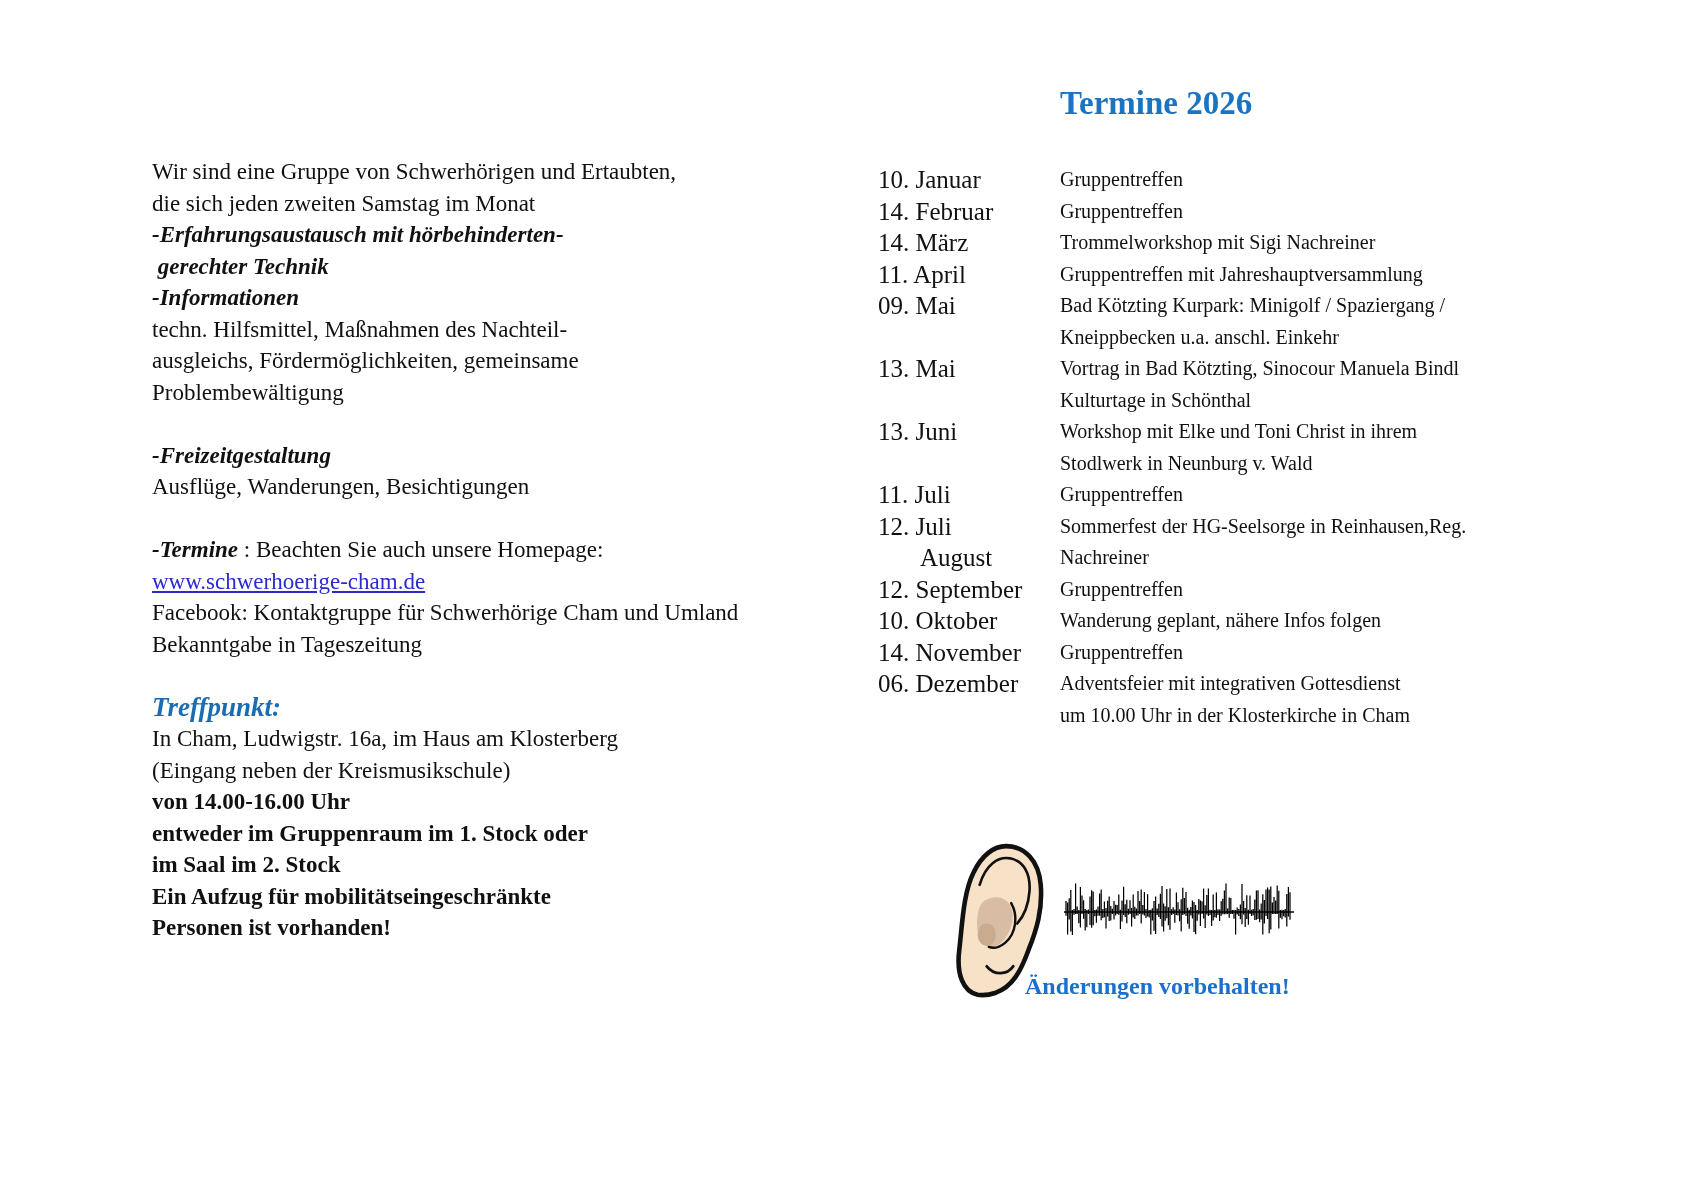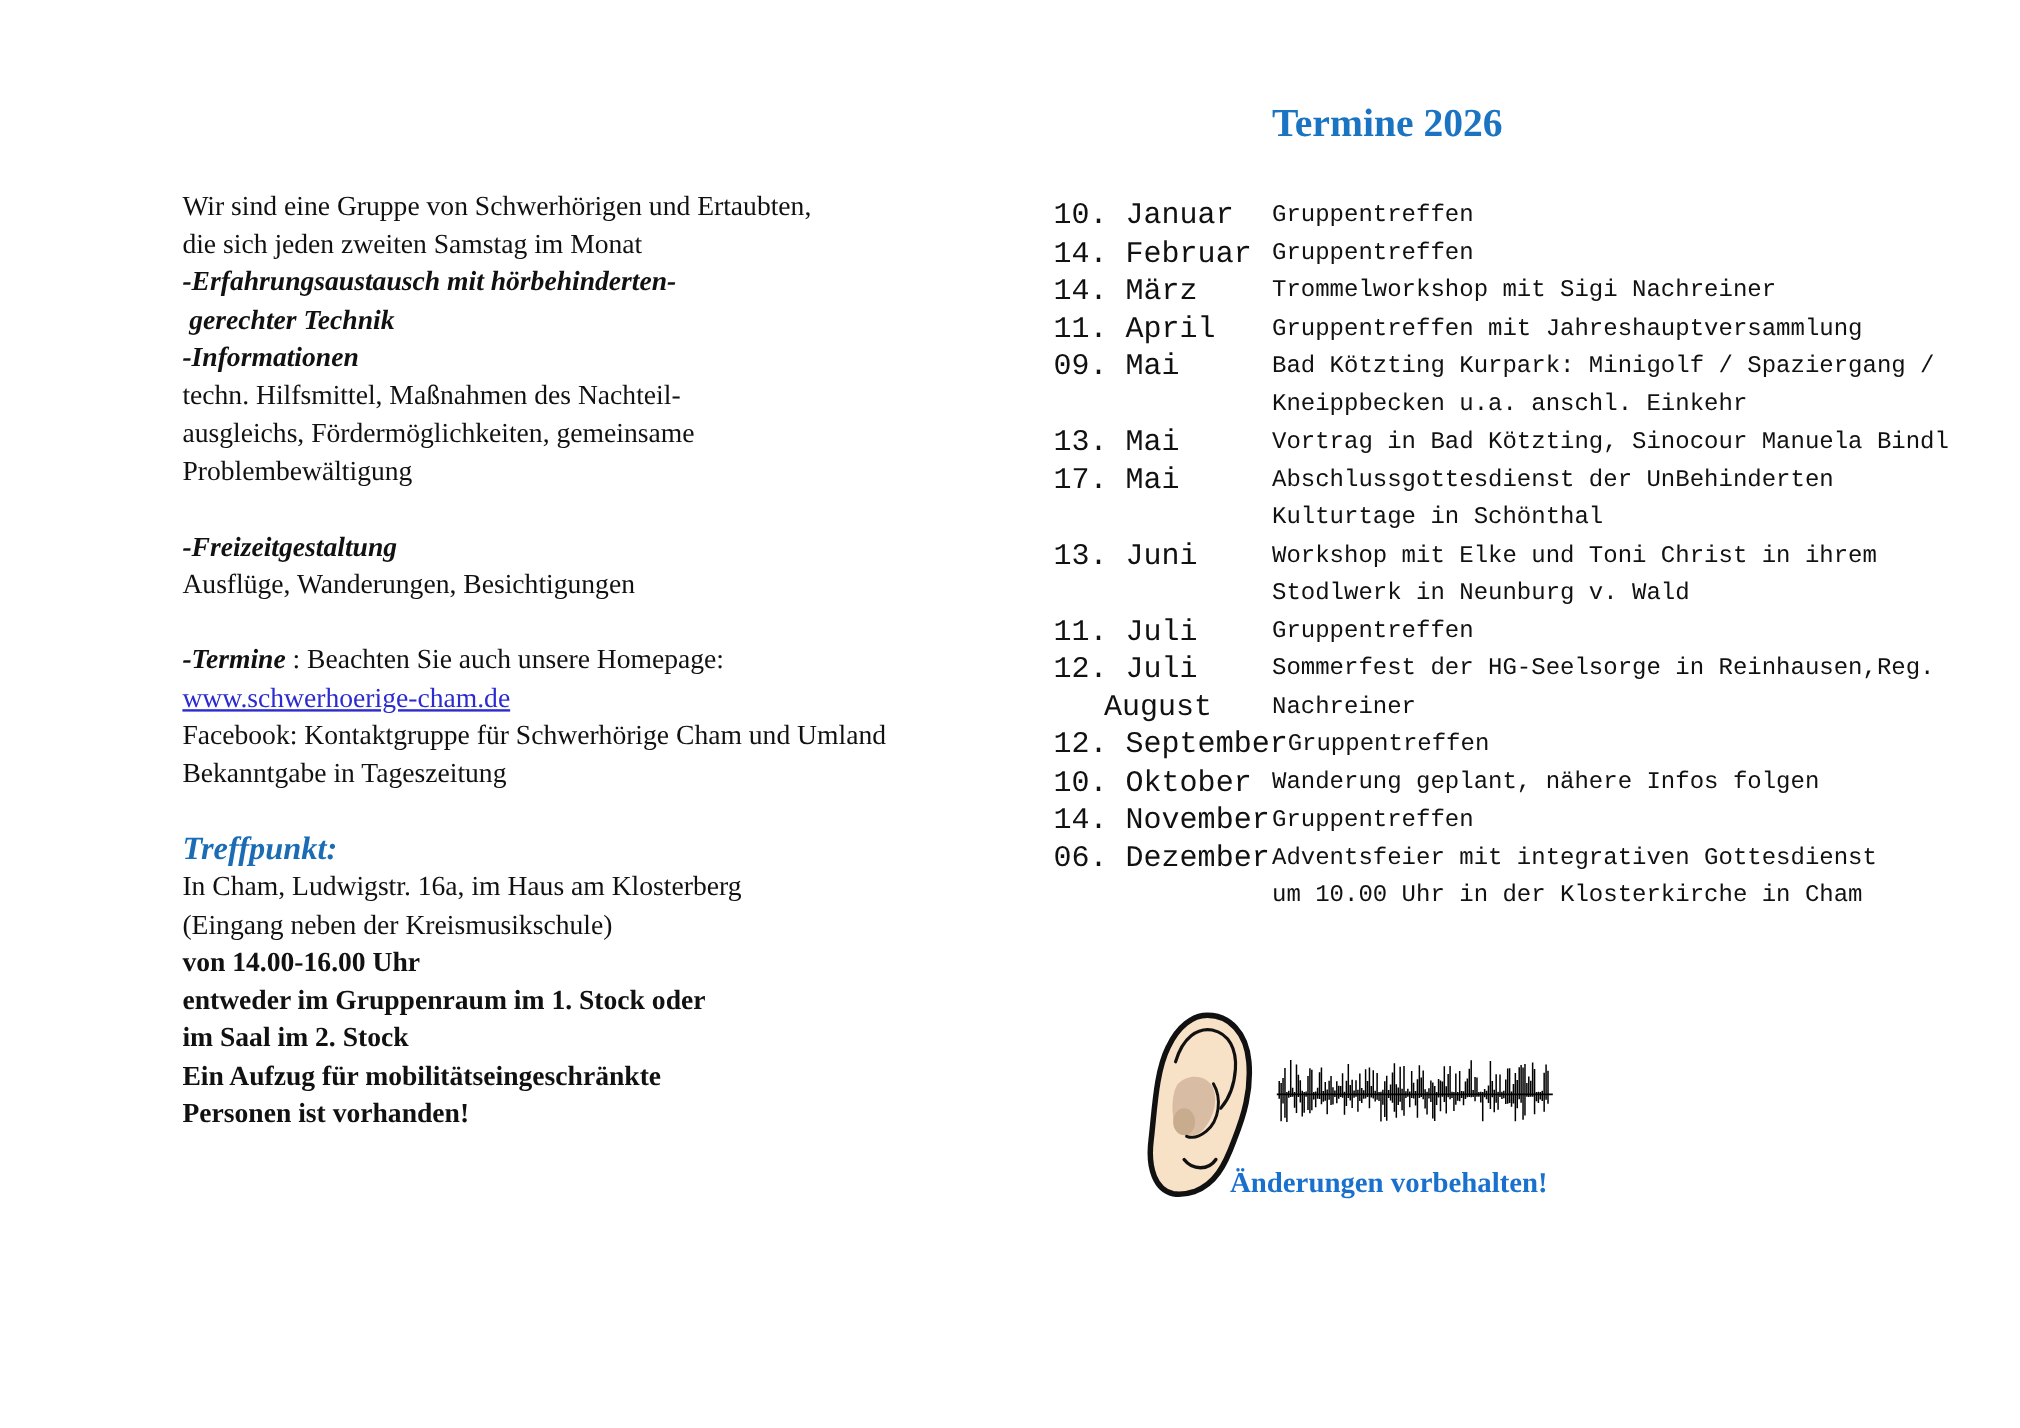--- a/index.html
+++ b/index.html
@@ -33,21 +33,21 @@
   }
 
   
   .termine-title{
     position:absolute;left:1060px;top:85px;
     font-size:33px;font-weight:bold;
     color:var(--blue-title,#1b74c2);
     white-space:nowrap;
   }
   .schedule{
-    position:absolute;left:878px;top:164px;width:700px;font-family:Liberation Mono, monospace;
+    position:absolute;left:878px;top:164px;width:700px;
   }
   .srow{display:flex;}
   .sdate{
     flex:0 0 182px;font-size:25px;line-height:31.5px;white-space:pre;
   }
   .sdate.indent{padding-left:42px;flex-basis:140px;}
   .sdesc{font-size:20px;line-height:31.5px;white-space:nowrap;}
 
   
   .ear-wrap{position:absolute;left:953px;top:840px;width:94px;height:168px;}
@@ -117,24 +117,20 @@
       </div>
       <div class="srow">
         <div class="sdate"></div>
         <div class="sdesc">Kneippbecken u.a. anschl. Einkehr</div>
       </div>
       <div class="srow">
         <div class="sdate">13. Mai</div>
         <div class="sdesc">Vortrag in Bad Kötzting, Sinocour Manuela Bindl</div>
       </div>
       <div class="srow">
-        <div class="sdate">17. Mai</div>
-        <div class="sdesc">Abschlussgottesdienst der UnBehinderten</div>
-      </div>
-      <div class="srow">
         <div class="sdate"></div>
         <div class="sdesc">Kulturtage in Schönthal</div>
       </div>
       <div class="srow">
         <div class="sdate">13. Juni</div>
         <div class="sdesc">Workshop mit Elke und Toni Christ in ihrem</div>
       </div>
       <div class="srow">
         <div class="sdate"></div>
         <div class="sdesc">Stodlwerk in Neunburg v. Wald</div>

